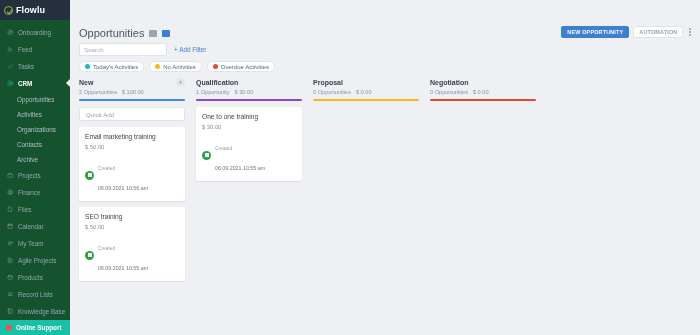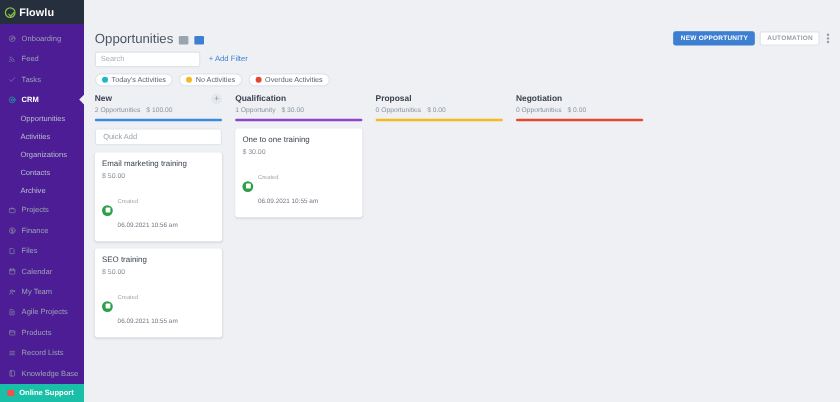--- a/index.html
+++ b/index.html
@@ -7,21 +7,21 @@
     width: 700px; height: 335px;
     overflow: hidden;
     font-family: "Liberation Sans", sans-serif;
     background: #eef0f3;
   }
   .app { display: flex; width: 700px; height: 335px; position: relative; }
 
   
   .sidebar {
     width: 70px; height: 335px;
-    background: #4c1d95;
+    background: #14532d;
     display: flex; flex-direction: column;
     position: relative; flex: 0 0 70px;
   }
   .brand {
     height: 20px; display: flex; align-items: center;
     padding-left: 4px; gap: 3px;
     background: #262f3d;
   }
   .brand-mark {
     width: 9px; height: 9px; border-radius: 50%;

